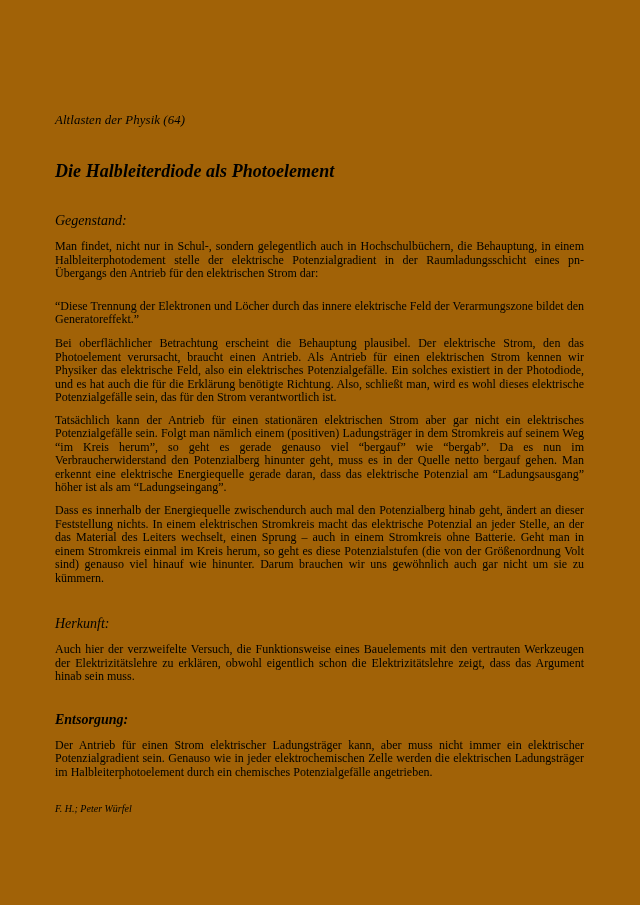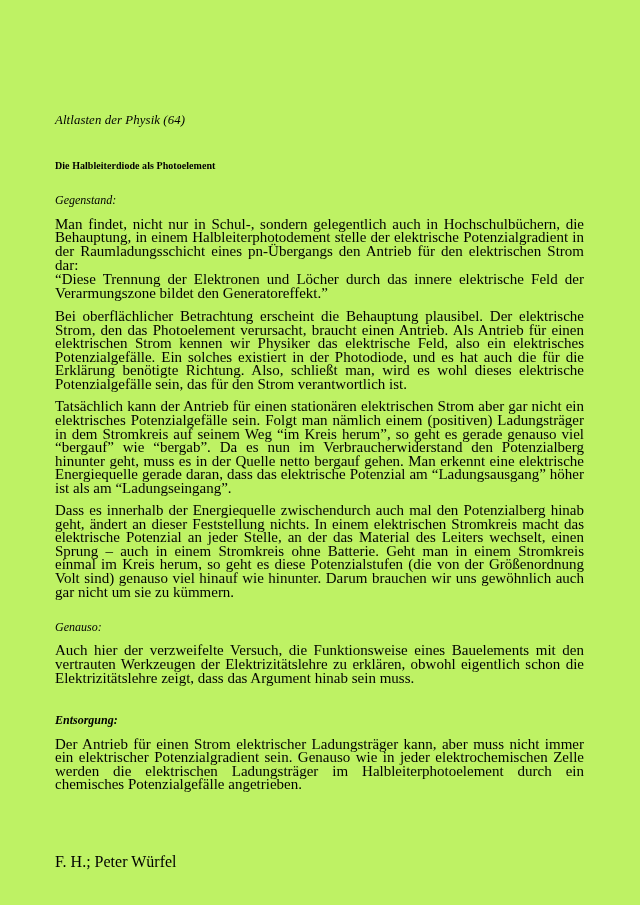--- a/index.html
+++ b/index.html
@@ -14,66 +14,68 @@
     font-family: "Liberation Serif", "DejaVu Serif", serif;
     color: #000000;
     overflow: hidden;
   }
   .page {
     position: absolute;
     left: 0;
     top: 0;
     width: 640px;
     height: 905px;
-    background: #bef264;
+    background: #a16207;
   }
   .content {
     position: absolute;
     left: 55px;
     top: 113px;
     width: 529px;
   }
   .series-line {
     font-style: italic;
     font-size: 12.8px;
     line-height: 1.25;
     margin: 0 0 0 0;
     letter-spacing: 0.1px;
   }
   .doc-title {
     font-weight: bold;
-    font-size: 10px;
+    font-size: 18px;
     line-height: 1.25;
     margin: 31px 0 0 0;
     letter-spacing: 0.05px;
+    font-style: italic;
   }
   .section-head {
     font-style: italic;
-    font-size: 12px;
+    font-size: 14px;
     line-height: 1.2;
-    margin: 21px 0 0 0;
+    margin: 31px 0 0 0;
   }
   p.body {
-    font-size: 15px;
+    font-size: 12px;
     line-height: 13.55px;
     text-align: justify;
     text-justify: inter-word;
     margin: 9px 0 0 0;
     hyphens: manual;
   }
   p.body.quote {
-    margin-top: 1px;
+    margin-top: 19px;
   }
   p.body.first {
     margin-top: 10px;
   }
   .signature {
-    font-size: 16px;
+    font-style: italic;
+    font-size: 10px;
     line-height: 1.2;
-    margin: 60px 0 0 0;
+    margin: 24px 0 0 0;
   }
   .gap-before-entsorgung {
     margin-top: 28px;
     font-weight: bold;
   }
 </style>
 </head>
 <body>
 
 <div class="page">
@@ -84,21 +86,21 @@
     <h1 class="doc-title">Die Halbleiterdiode als Photoelement</h1>
 
     <div class="section-head">Gegenstand:</div>
     <p class="body first">Man findet, nicht nur in Schul-, sondern gelegentlich auch in Hochschulbüchern, die Behauptung, in einem Halbleiterphotodement stelle der elektrische Potenzialgradient in der Raumladungsschicht eines pn-Übergangs den Antrieb für den elektrischen Strom dar:</p>
     <p class="body quote">“Diese Trennung der Elektronen und Löcher durch das innere elektrische Feld der Verarmungszone bildet den Generatoreffekt.”</p>
 
     <p class="body first">Bei oberflächlicher Betrachtung erscheint die Behauptung plausibel. Der elektrische Strom, den das Photoelement verursacht, braucht einen Antrieb. Als Antrieb für einen elektrischen Strom kennen wir Physiker das elektrische Feld, also ein elektrisches Potenzialgefälle. Ein solches existiert in der Photodiode, und es hat auch die für die Erklärung benötigte Richtung. Also, schließt man, wird es wohl dieses elektrische Potenzialgefälle sein, das für den Strom verantwortlich ist.</p>
     <p class="body">Tatsächlich kann der Antrieb für einen stationären elektrischen Strom aber gar nicht ein elektrisches Potenzialgefälle sein. Folgt man nämlich einem (positiven) Ladungsträger in dem Stromkreis auf seinem Weg “im Kreis herum”, so geht es gerade genauso viel “bergauf” wie “bergab”. Da es nun im Verbraucherwiderstand den Potenzialberg hinunter geht, muss es in der Quelle netto bergauf gehen. Man erkennt eine elektrische Energiequelle gerade daran, dass das elektrische Potenzial am “Ladungsausgang” höher ist als am “Ladungseingang”.</p>
     <p class="body">Dass es innerhalb der Energiequelle zwischendurch auch mal den Potenzialberg hinab geht, ändert an dieser Feststellung nichts. In einem elektrischen Stromkreis macht das elektrische Potenzial an jeder Stelle, an der das Material des Leiters wechselt, einen Sprung – auch in einem Stromkreis ohne Batterie. Geht man in einem Stromkreis einmal im Kreis herum, so geht es diese Potenzialstufen (die von der Größenordnung Volt sind) genauso viel hinauf wie hinunter. Darum brauchen wir uns gewöhnlich auch gar nicht um sie zu kümmern.</p>
 
-    <div class="section-head">Genauso:</div>
+    <div class="section-head">Herkunft:</div>
     <p class="body first">Auch hier der verzweifelte Versuch, die Funktionsweise eines Bauelements mit den vertrauten Werkzeugen der Elektrizitätslehre zu erklären, obwohl eigentlich schon die Elektrizitätslehre zeigt, dass das Argument hinab sein muss.</p>
 
     <div class="section-head gap-before-entsorgung">Entsorgung:</div>
     <p class="body first">Der Antrieb für einen Strom elektrischer Ladungsträger kann, aber muss nicht immer ein elektrischer Potenzialgradient sein. Genauso wie in jeder elektrochemischen Zelle werden die elektrischen Ladungsträger im Halbleiterphotoelement durch ein chemisches Potenzialgefälle angetrieben.</p>
 
     <div class="signature">F. H.; Peter Würfel</div>
 
   </div>
 </div>
 

